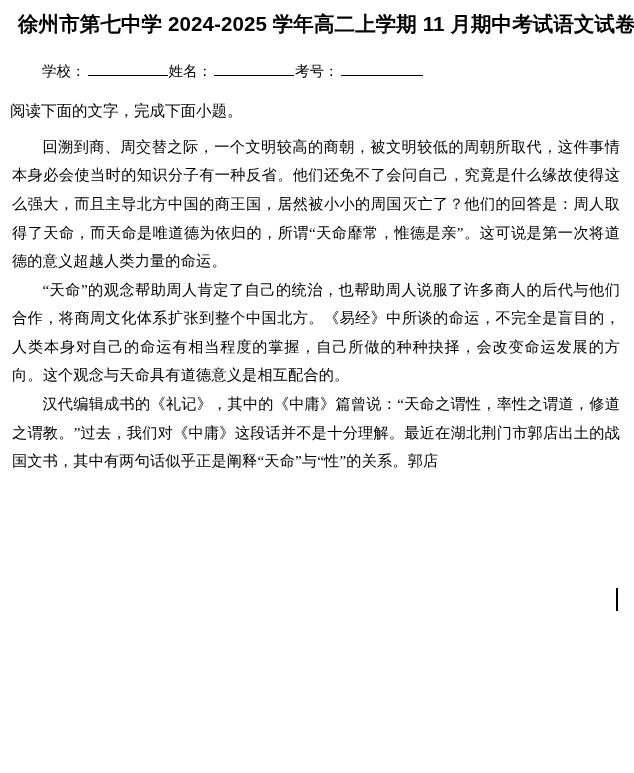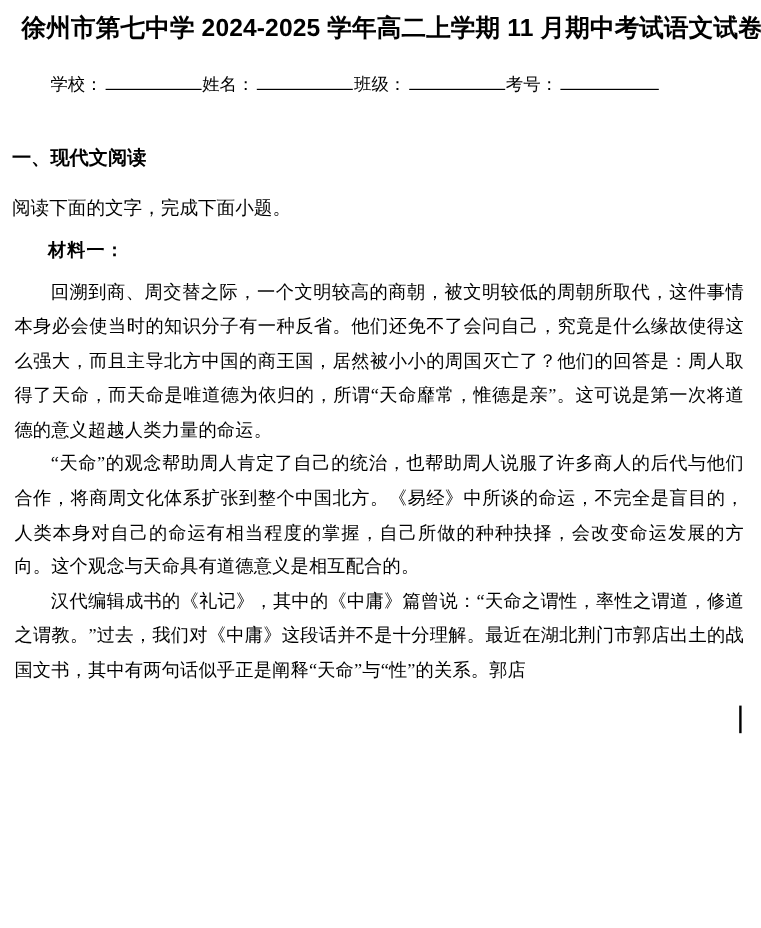--- a/index.html
+++ b/index.html
@@ -132,34 +132,28 @@
   <div class="info-line">
     <span class="info-field">
       <span class="info-label">学校：</span>
       <span class="info-blank"></span>
     </span>
     <span class="info-field">
       <span class="info-label">姓名：</span>
       <span class="info-blank"></span>
     </span>
     <span class="info-field">
-      <span class="info-label">班级：</span>
-      <span class="info-blank"></span>
-    </span>
-    <span class="info-field">
       <span class="info-label">考号：</span>
       <span class="info-blank wide"></span>
     </span>
   </div>
 
-  <h2 class="section-heading">一、现代文阅读</h2>
 
   <div class="instruction">阅读下面的文字，完成下面小题。</div>
 
-  <div class="material-label">材料一：</div>
 
   <div class="body-block">
     <p class="para">回溯到商、周交替之际，一个文明较高的商朝，被文明较低的周朝所取代，这件事情本身必会使当时的知识分子有一种反省。他们还免不了会问自己，究竟是什么缘故使得这么强大，而且主导北方中国的商王国，居然被小小的周国灭亡了？他们的回答是：周人取得了天命，而天命是唯道德为依归的，所谓“天命靡常，惟德是亲”。这可说是第一次将道德的意义超越人类力量的命运。</p>
     <p class="para">“天命”的观念帮助周人肯定了自己的统治，也帮助周人说服了许多商人的后代与他们合作，将商周文化体系扩张到整个中国北方。《易经》中所谈的命运，不完全是盲目的，人类本身对自己的命运有相当程度的掌握，自己所做的种种抉择，会改变命运发展的方向。这个观念与天命具有道德意义是相互配合的。</p>
     <p class="para">汉代编辑成书的《礼记》，其中的《中庸》篇曾说：“天命之谓性，率性之谓道，修道之谓教。”过去，我们对《中庸》这段话并不是十分理解。最近在湖北荆门市郭店出土的战国文书，其中有两句话似乎正是阐释“天命”与“性”的关系。郭店</p>
   </div>
 
   <div class="caret"></div>
 
 </div>

